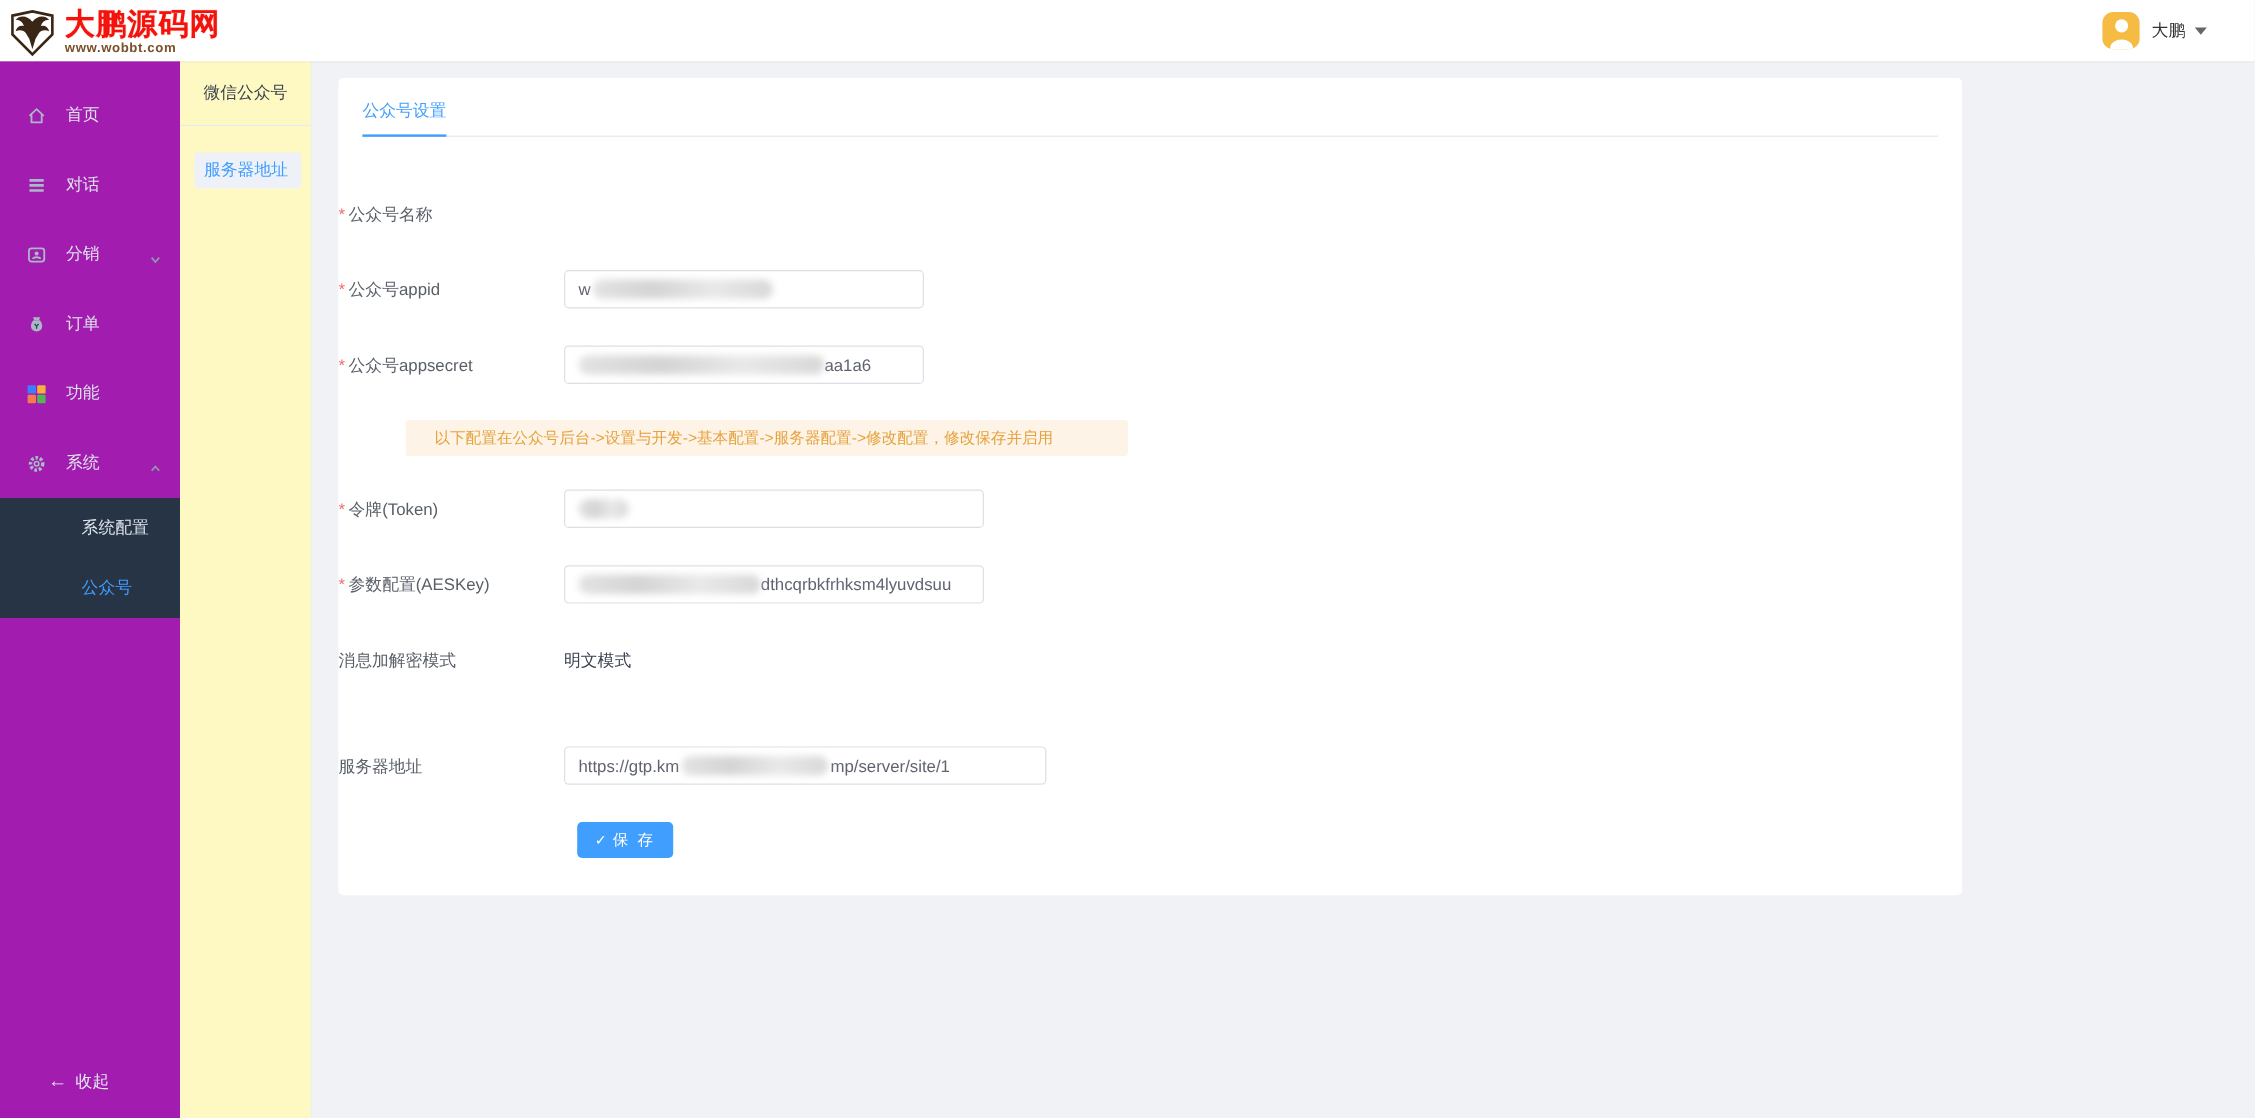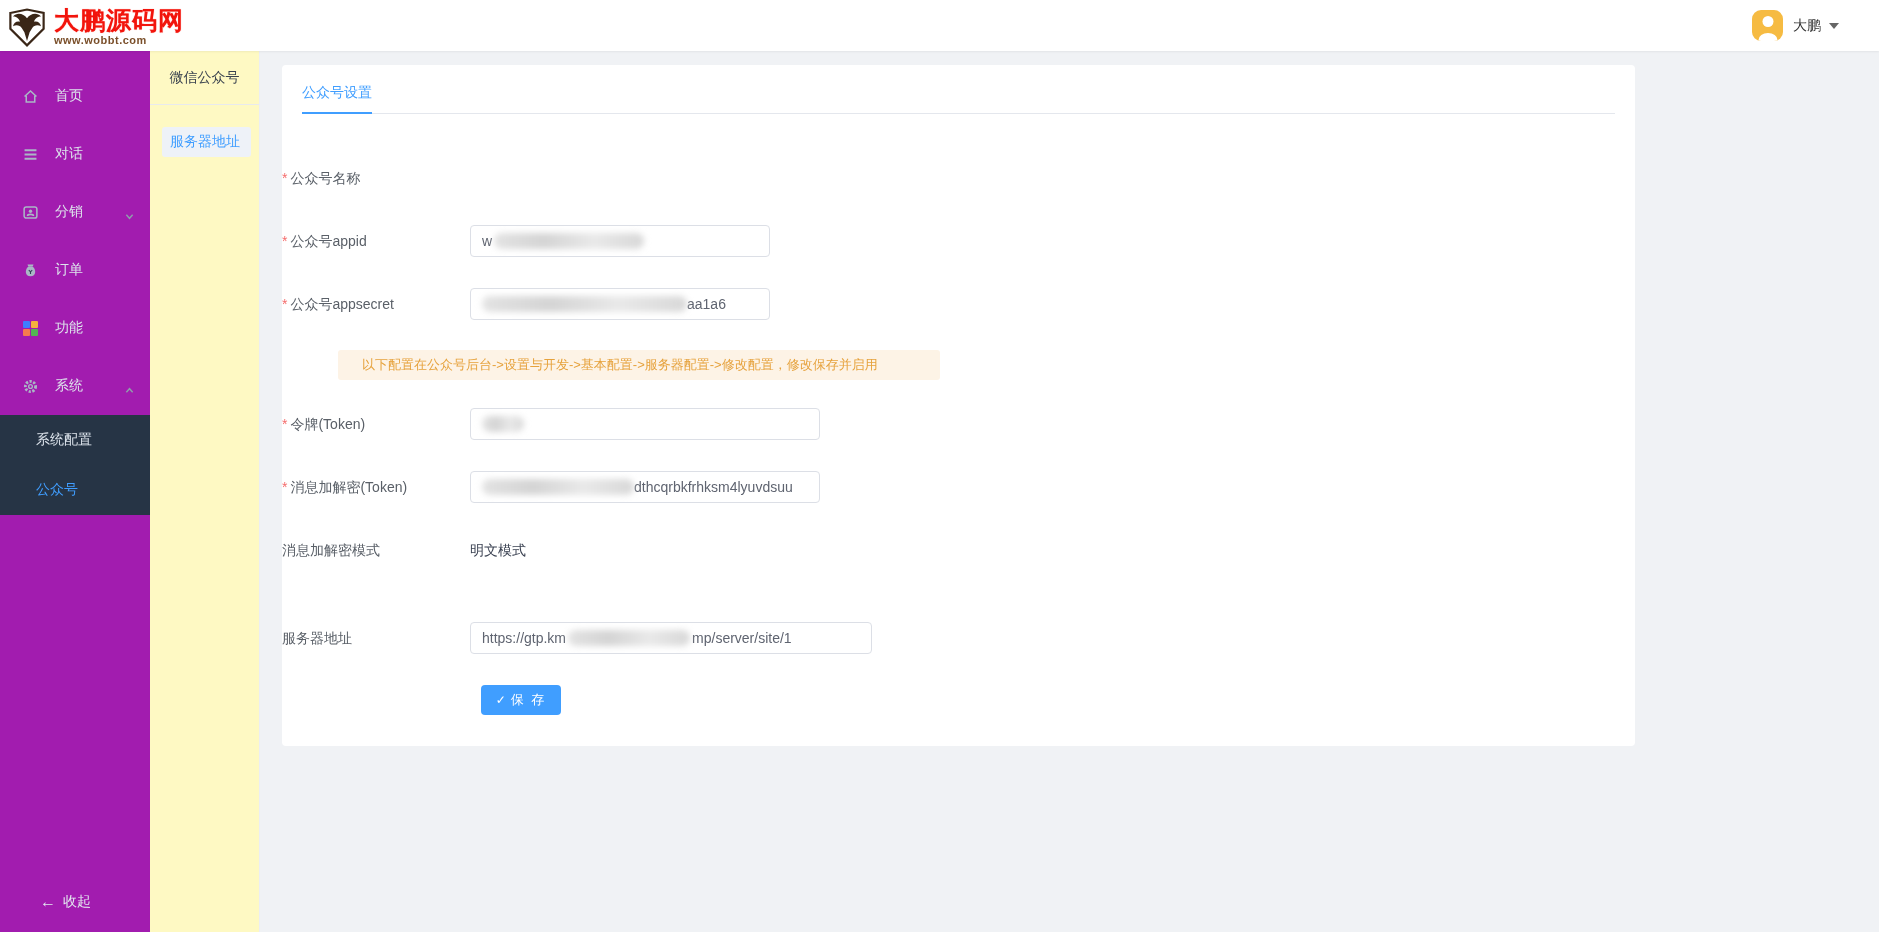--- a/index.html
+++ b/index.html
@@ -32,21 +32,21 @@
     background:#a21caf; z-index:20; }
   .menu { padding-top:16px; }
   .menu-item { height:58px; display:flex; align-items:center; padding-left:22px;
     color:#dde4ec; font-size:14px; cursor:pointer; position:relative; }
   .menu-item .mi-icon { width:17px; height:17px; margin-right:16px; display:flex;
     align-items:center; justify-content:center; flex-shrink:0; }
   .menu-item svg { stroke:#aab7c6; fill:none; stroke-width:1.8; }
   .arrow { position:absolute; right:16px; width:9px; height:9px; }
   .arrow svg { stroke:#8f9cab; stroke-width:1.6; fill:none; }
   .submenu { background:#263445; }
-  .submenu-item { height:50px; display:flex; align-items:center; padding-left:36px;
+  .submenu-item { height:50px; display:flex; align-items:center; padding-left:68px;
     font-size:14px; color:#dde4ec; cursor:pointer; }
   .submenu-item.active { color:#409eff; }
   .apps-grid { width:15px; height:15px; display:grid; grid-template-columns:7px 7px;
     grid-template-rows:7px 7px; gap:1px; }
   .apps-grid i { display:block; border-radius:1px; }
   .collapse-bar { position:absolute; bottom:8px; left:0; width:150px; height:44px;
     display:flex; align-items:center; padding-left:40px; color:#e3e9f0; font-size:14px; cursor:pointer; }
   .collapse-bar .arrow-left { margin-right:7px; font-size:16px; }
 
   
@@ -253,21 +253,21 @@
         <div class="form-label">
           <span class="req">*</span><span>令牌(Token)</span>
         </div>
         <div class="tb w350">
           <span class="blur-blob" style="width:42px;"></span>
         </div>
       </div>
 
       <div class="form-row">
         <div class="form-label">
-          <span class="req">*</span><span>消息加解密(Token)</span>
+          <span class="req">*</span><span>参数配置(AESKey)</span>
         </div>
         <div class="tb w350">
           <span class="blur-blob" style="width:152px;"></span>
           <span>dthcqrbkfrhksm4lyuvdsuu</span>
         </div>
       </div>
 
       <div class="form-row" style="margin-top:17px; margin-bottom:56px;">
         <div class="form-label">消息加解密模式</div>
         <div class="plain-value">明文模式</div>

